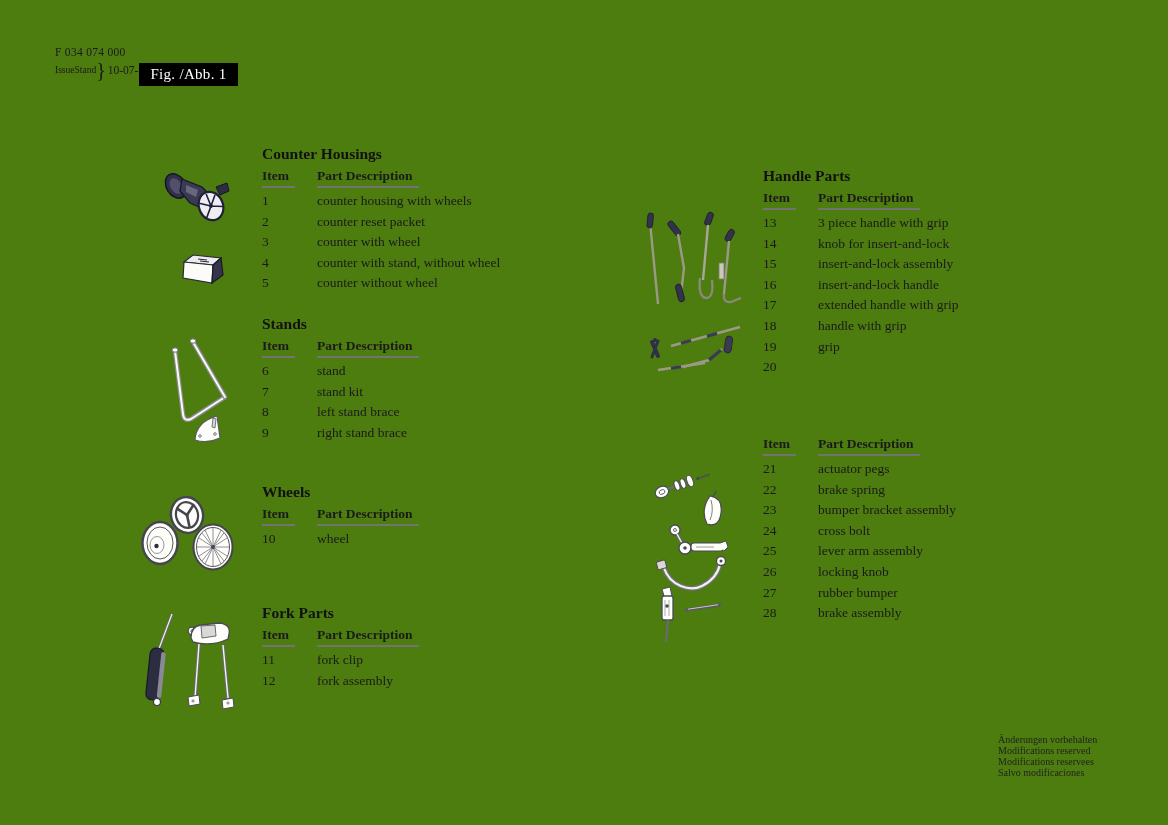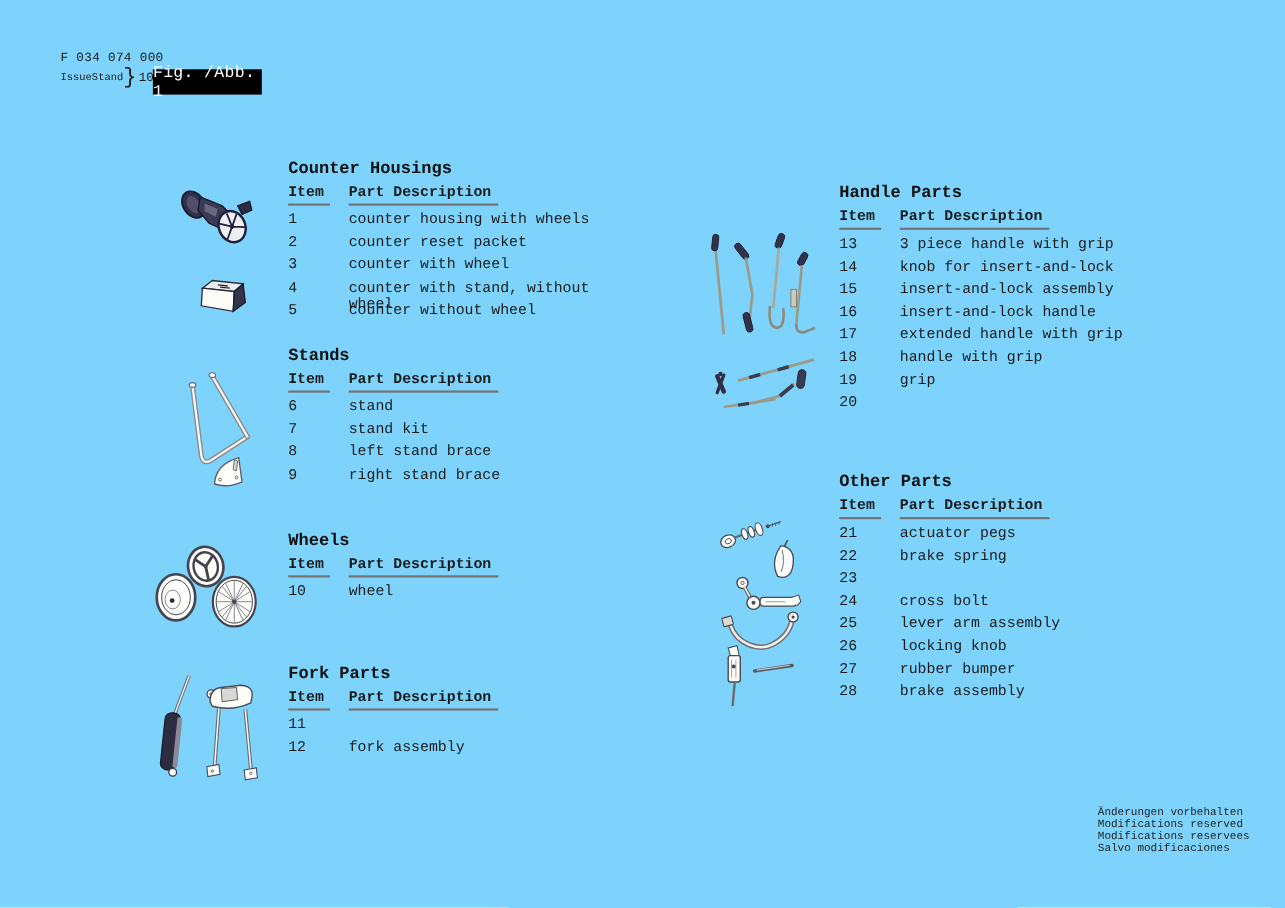--- a/index.html
+++ b/index.html
@@ -1,18 +1,18 @@
 <!DOCTYPE html>
 <html><head>
 <meta charset="utf-8">
 <style>
   html,body { margin:0; padding:0; background:#e9e9e9; }
   .page {
-    position:relative; width:1168px; height:825px; background:#7dd3fc;
-    font-family:Liberation Mono, monospace; color:#1a1a1a; overflow:hidden;
+    position:relative; width:1168px; height:825px; background:#4d7c0f;
+    font-family:Liberation Serif, serif; color:#1a1a1a; overflow:hidden;
     margin:0 auto;
   }
   
   .doc-header { position:absolute; left:55px; top:46px; }
   .part-number { font-size:11.5px; letter-spacing:0.3px; }
   .issue-row { display:flex; align-items:center; margin-top:2px; }
   .issue-words { display:flex; flex-direction:row; font-size:9.5px; line-height:10px; }
   .brace { font-size:20px; font-weight:300; margin:0 2px 0 0; line-height:20px; }
   .issue-date { font-size:11.5px; }
   .fig-box {
@@ -125,20 +125,21 @@
 
   <div class="section" style="left:262px;top:604px">
     <h2>Fork Parts</h2>
     <div class="thead">
       <span class="cell-item"><span class="hd">Item</span></span>
       <span class="cell-desc"><span class="hd">Part Description</span></span>
     </div>
     <div class="rows">
         <div class="row">
           <span class="cell-item">11</span>
+          <span class="cell-desc">fork clip</span>
         </div>
         <div class="row">
           <span class="cell-item">12</span>
           <span class="cell-desc">fork assembly</span>
         </div>
       </div>
   </div>
 
   <div class="section" style="left:763px;top:167px">
     <h2>Handle Parts</h2>
@@ -175,36 +176,36 @@
           <span class="cell-item">19</span>
           <span class="cell-desc">grip</span>
         </div>
         <div class="row">
           <span class="cell-item">20</span>
         </div>
       </div>
   </div>
 
   <div class="section" style="left:763px;top:430px">
-    <h2>Other Parts</h2>
     <div class="thead">
       <span class="cell-item"><span class="hd">Item</span></span>
       <span class="cell-desc"><span class="hd">Part Description</span></span>
     </div>
     <div class="rows">
         <div class="row">
           <span class="cell-item">21</span>
           <span class="cell-desc">actuator pegs</span>
         </div>
         <div class="row">
           <span class="cell-item">22</span>
           <span class="cell-desc">brake spring</span>
         </div>
         <div class="row">
           <span class="cell-item">23</span>
+          <span class="cell-desc">bumper bracket assembly</span>
         </div>
         <div class="row">
           <span class="cell-item">24</span>
           <span class="cell-desc">cross bolt</span>
         </div>
         <div class="row">
           <span class="cell-item">25</span>
           <span class="cell-desc">lever arm assembly</span>
         </div>
         <div class="row">

